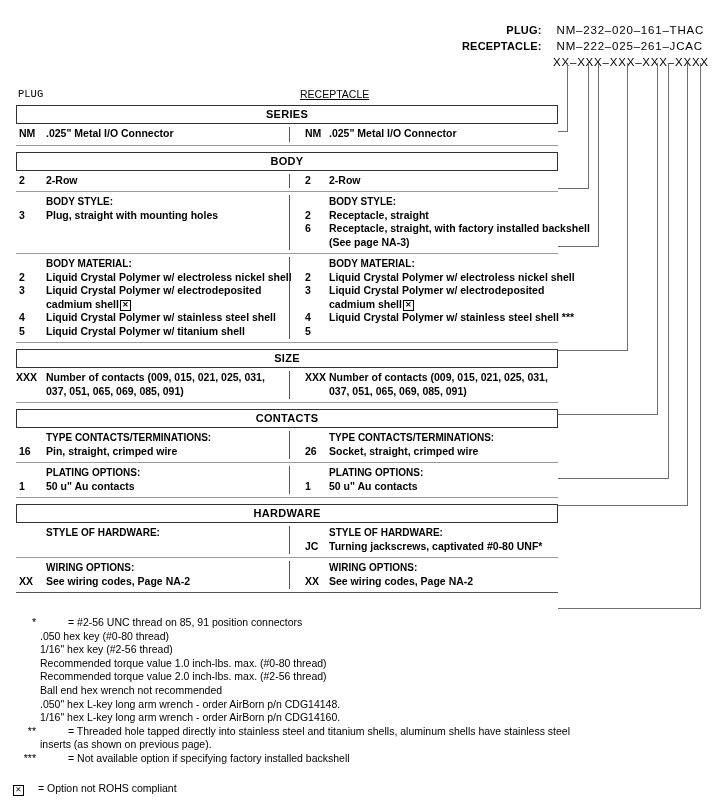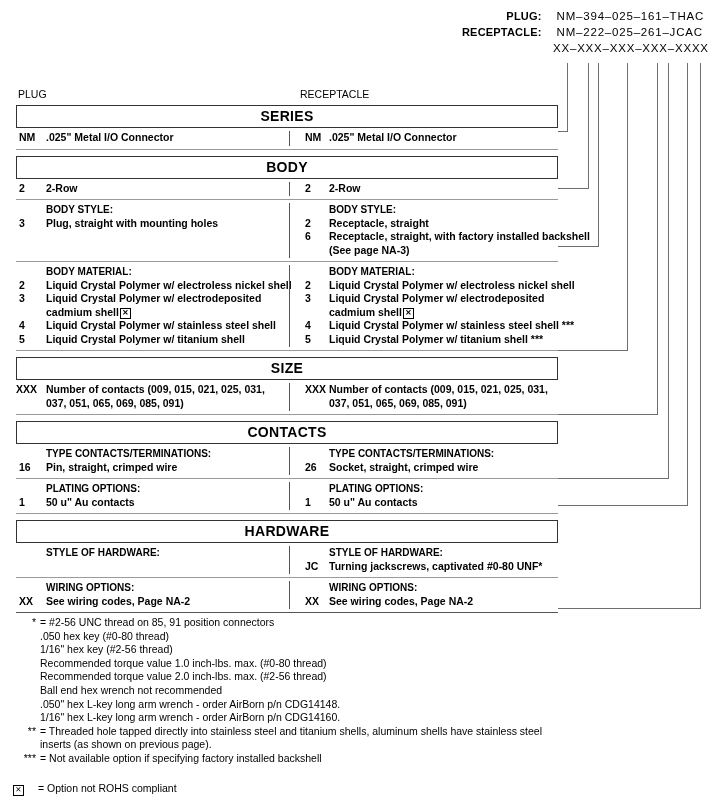--- a/index.html
+++ b/index.html
@@ -13,21 +13,21 @@
     position: relative;
     font-family: "Liberation Sans", sans-serif;
     color: #000000;
     font-size: 10.5px;
     overflow: hidden;
   }
 
   
   #pn-block {
     position: absolute;
-    top: 10px;
+    top: 24px;
     left: 400px;
     width: 305px;
   }
   .pn-row {
     display: flex;
     justify-content: flex-end;
     align-items: baseline;
     height: 16px;
     white-space: pre;
   }
@@ -68,21 +68,21 @@
   #sheet {
     position: absolute;
     left: 16px;
     top: 105px;
     width: 542px;
   }
   .band {
     border: 1.6px solid #333333;
     text-align: center;
     font-weight: bold;
-    font-size: 14px;
+    font-size: 11px;
     letter-spacing: 0.3px;
     padding: 2px 0 3px 0;
     background: #ffffff;
     box-sizing: border-box;
   }
   .sep {
     height: 1px;
     background: #9a9a9a;
     margin: 0;
   }
@@ -152,40 +152,40 @@
     display: flex;
     white-space: pre-wrap;
   }
   .note-mark {
     flex: 0 0 auto;
     text-align: right;
     width: 24px;
     padding-right: 4px;
     white-space: pre;
   }
-  .note-body { flex: 1 1 auto; }
+  .note-body { flex: 1 1 auto; margin-left: 28px; }
   .note-sub { padding-left: 28px; }
   .note-cont { padding-left: 28px; }
   #rohs-note {
     position: absolute;
     left: 12px;
     top: 782px;
     font-size: 10.5px;
     display: flex;
     align-items: baseline;
     white-space: pre;
   }
 </style>
 </head>
 <body>
 
 <div id="pn-block">
   <div class="pn-row">
     <span class="pn-label">PLUG:</span>
-    <span class="pn-value">NM–394–025–161–THAC</span>
+    <span class="pn-value">NM–232–020–161–THAC</span>
   </div>
   <div class="pn-row">
     <span class="pn-label">RECEPTACLE:</span>
     <span class="pn-value">NM–222–025–261–JCAC</span>
   </div>
   <div class="pn-row">
     <span class="pn-label"></span>
     <span class="pn-value">XX–XXX–XXX–XXX–XXXX</span>
   </div>
 </div>
@@ -207,22 +207,22 @@
 
 <div class="vline" style="left:668px; top:63px; height:415px;"></div>
 <div class="hline" style="left:558px; top:478px; width:111px;"></div>
 
 <div class="vline" style="left:687px; top:63px; height:442px;"></div>
 <div class="hline" style="left:558px; top:505px; width:130px;"></div>
 
 <div class="vline" style="left:700px; top:63px; height:545px;"></div>
 <div class="hline" style="left:558px; top:608px; width:143px;"></div>
 
-<div class="col-caption" style="left:18px; top:88px;">PLUG</div>
-<div class="col-caption" style="left:300px; top:88px;">RECEPTACLE</div>
+<div class="col-caption" style="left:18px; top:88px;font-family:Liberation Mono, monospace;">PLUG</div>
+<div class="col-caption" style="left:300px; top:88px;text-decoration:underline;">RECEPTACLE</div>
 
 <div id="sheet">
 
   <div class="band">SERIES</div>
   <div class="rowgrp">
     <div class="cell left">
       <div class="line">
         <span class="code">NM</span>
         <span class="desc">.025" Metal I/O Connector</span>
       </div>
@@ -318,21 +318,20 @@
       <div class="line">
         <span class="code"></span>
         <span class="desc"><span>cadmium shell</span><span class="rohs">✕</span></span>
       </div>
       <div class="line">
         <span class="code">4</span>
         <span class="desc">Liquid Crystal Polymer w/ stainless steel shell ***</span>
       </div>
       <div class="line">
         <span class="code">5</span>
-        <span class="desc">Liquid Crystal Polymer w/ titanium shell ***</span>
       </div>
     </div>
   </div>
   <div class="sep"></div>
 
   <div class="band" style="margin-top:6px;">SIZE</div>
   <div class="rowgrp">
     <div class="cell left" style="padding-left:0;">
       <div class="line">
         <span class="code" style="padding-left:0;">XXX</span>

